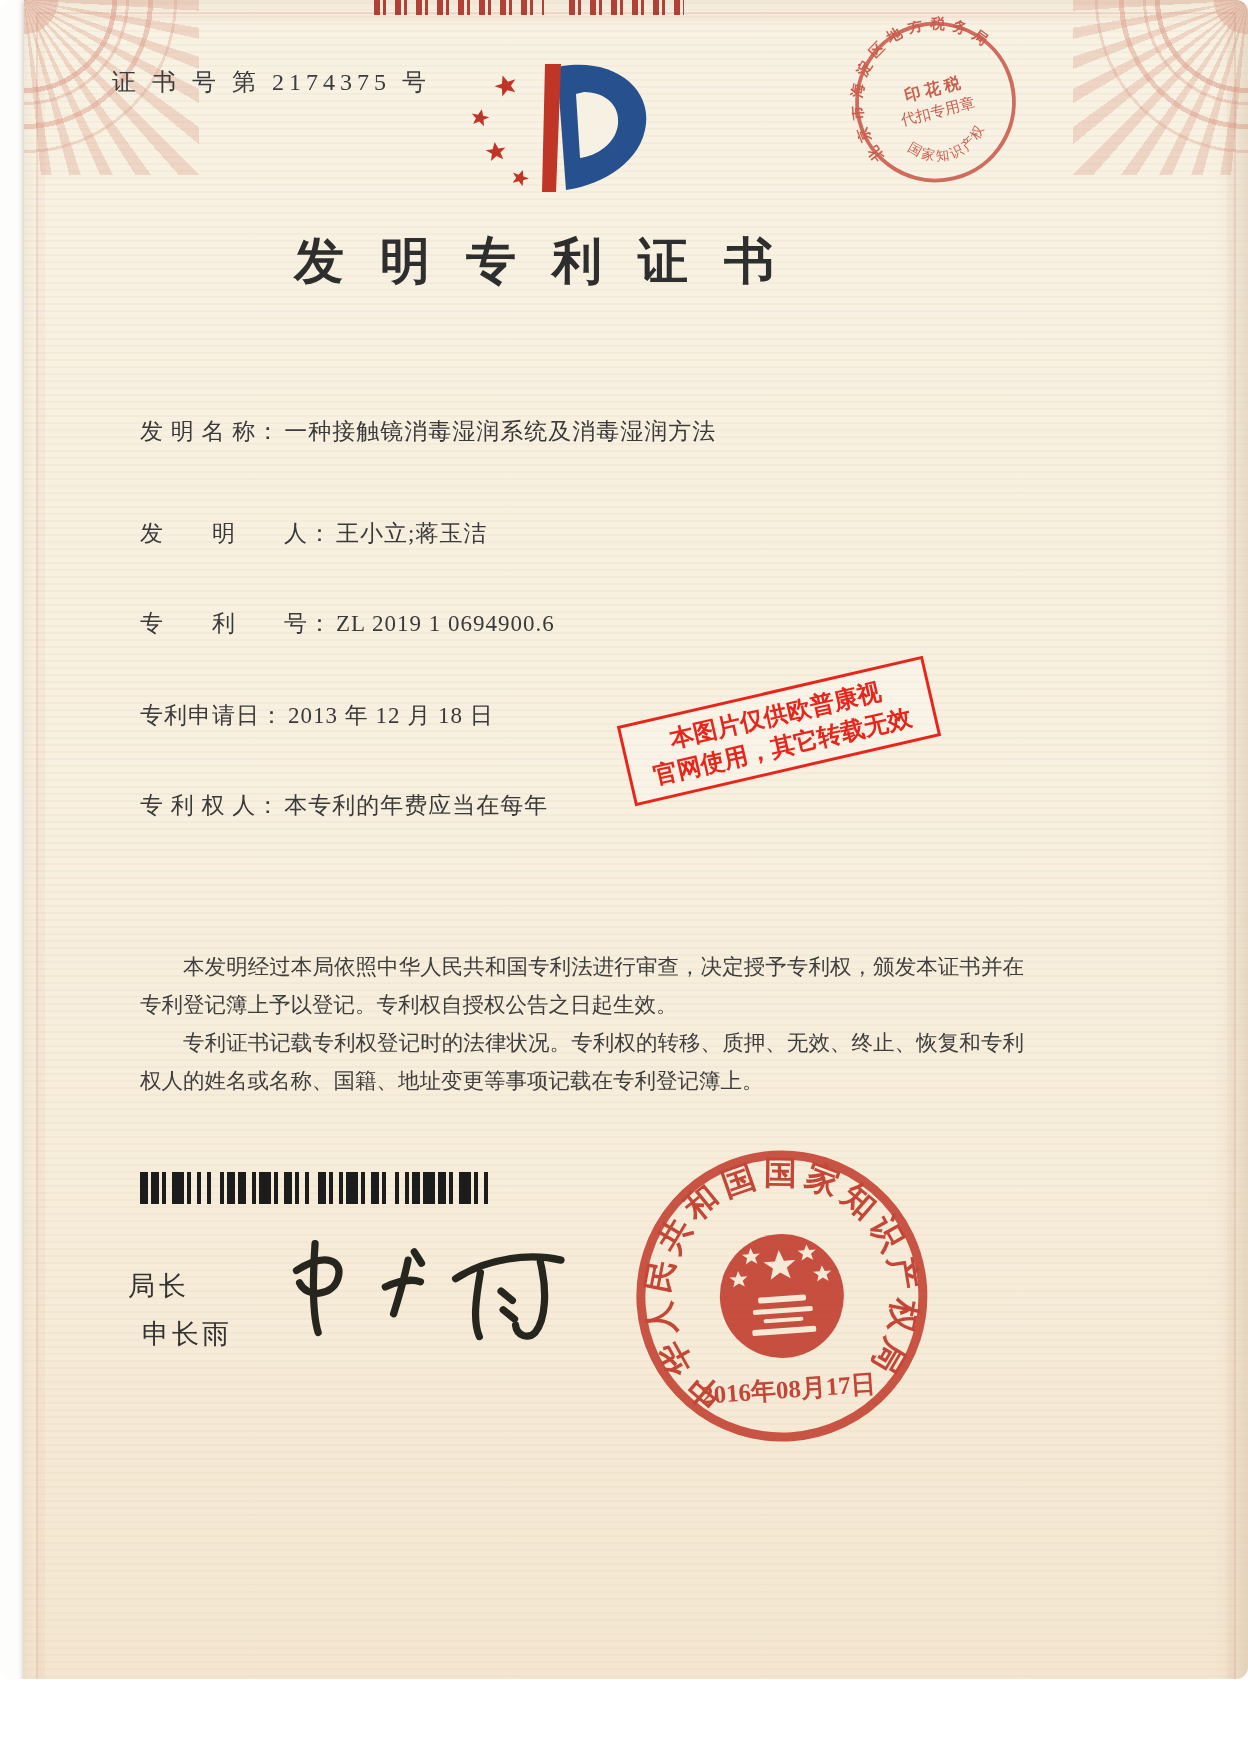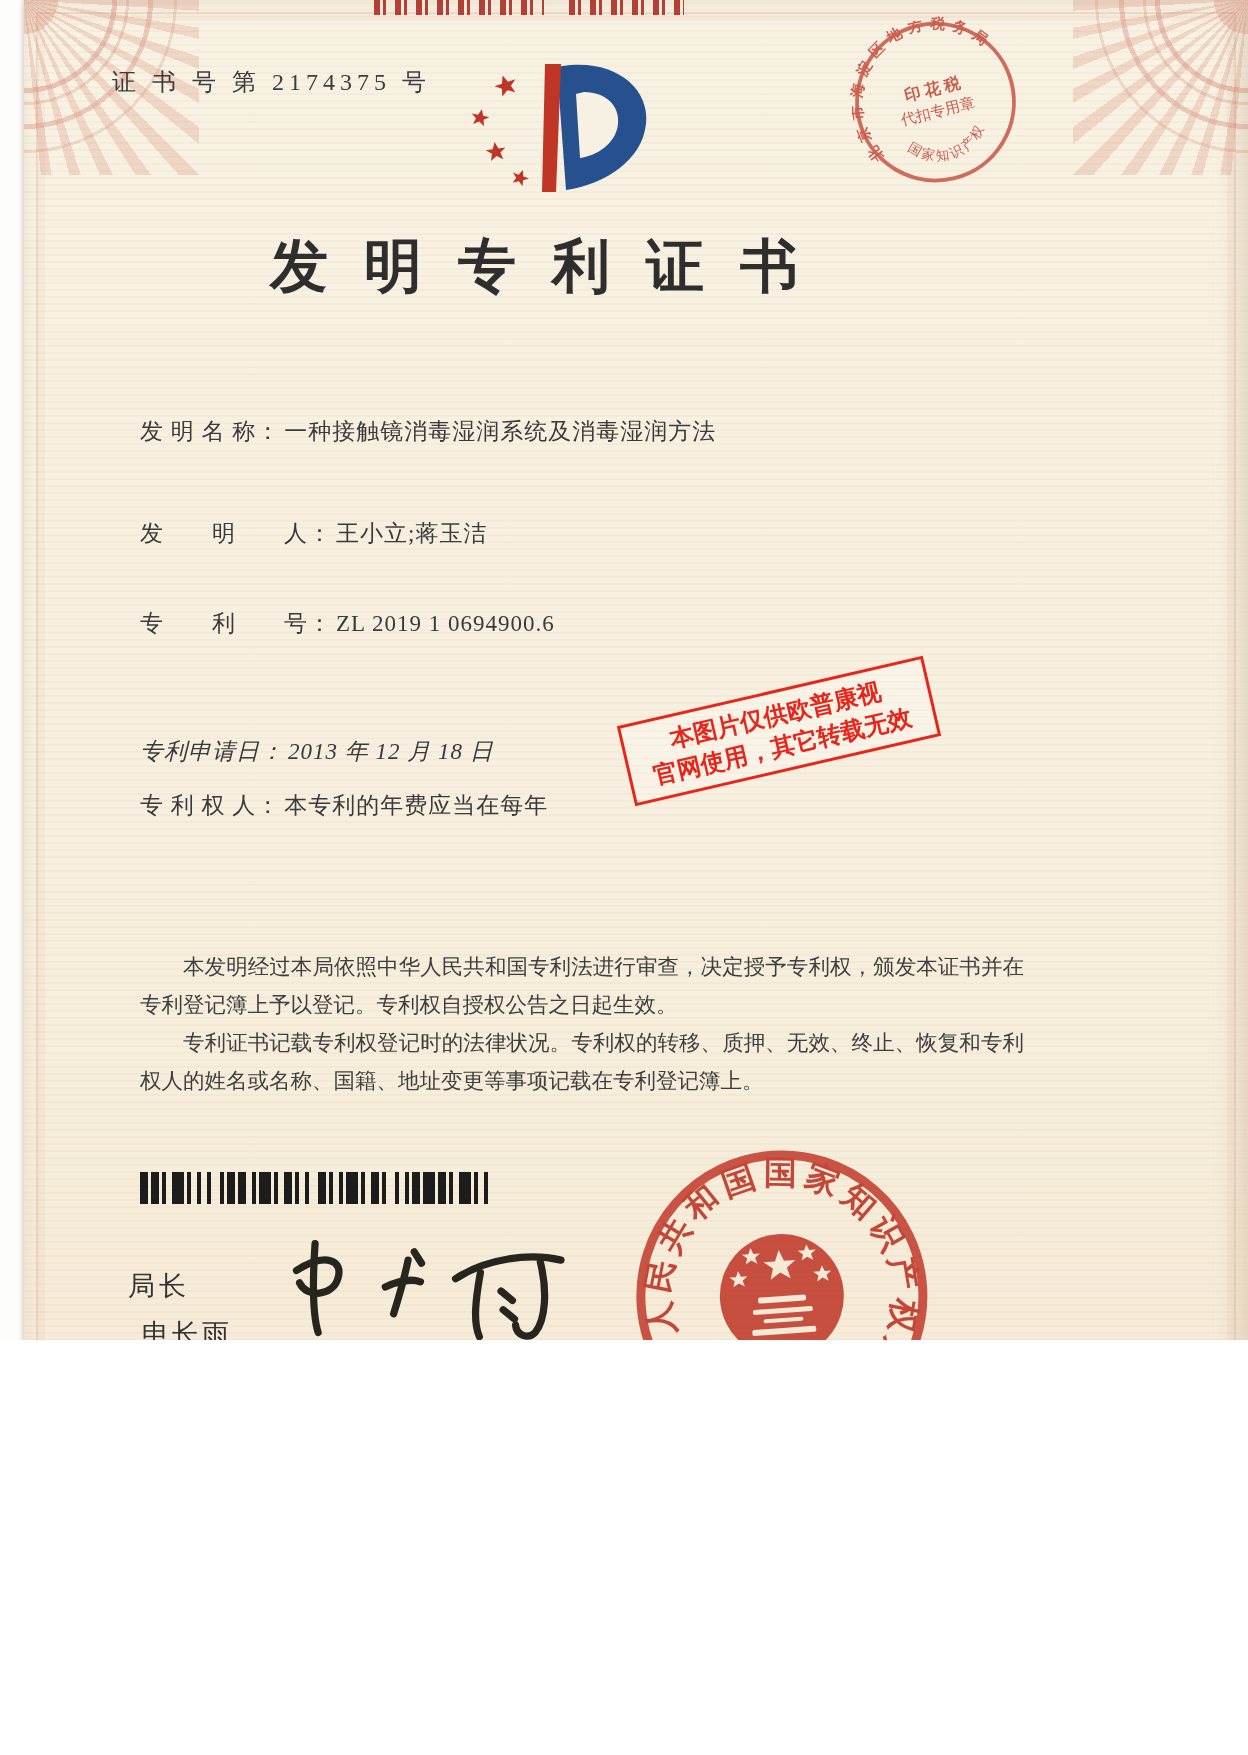--- a/index.html
+++ b/index.html
@@ -1,17 +1,17 @@
 <!DOCTYPE html>
 <html><head>
 <meta charset="utf-8">
 <style>
   html,body{margin:0;padding:0;background:#ffffff;}
-  .canvas{position:relative;width:1248px;height:1340px;background:#fdfdfb;overflow:hidden;
-          font-family:"Liberation Serif","DejaVu Serif",serif;}
+  .canvas{position:relative;width:1248px;height:1679px;background:#fdfdfb;overflow:hidden;
+          font-family:"Liberation Serif","DejaVu Serif",serif;border-radius:12px;}
   .page{position:absolute;left:24px;top:0;width:1224px;height:1726px;
         background:linear-gradient(180deg,#f8f2e4 0%,#f7efdf 50%,#f6ebd8 78%,#f3e5d0 100%);
         box-shadow:0 0 6px rgba(120,100,70,.45), inset -14px 0 22px rgba(170,140,105,.18), inset 0 -10px 18px rgba(170,140,105,.12);}
   .page::before{content:"";position:absolute;inset:0;pointer-events:none;
         background:repeating-linear-gradient(0deg,rgba(225,205,170,.16) 0 2px,transparent 2px 7px);}
   .frame{position:absolute;inset:12px;border:2px solid rgba(210,140,118,.25);
         box-shadow:inset 0 0 0 7px rgba(210,140,118,.07);pointer-events:none;}
   
   .corner{position:absolute;width:175px;height:175px;opacity:.7;pointer-events:none;
     background:
@@ -23,24 +23,24 @@
   .corner.tl{left:0;top:0;}
   .corner.tr{right:0;top:0;transform:scaleX(-1);}
   .corner.bl{left:0;bottom:0;transform:scale(1.25) scaleY(-1);transform-origin:left bottom;}
   .band{position:absolute;top:0;height:15px;opacity:.85;pointer-events:none;
         background:repeating-linear-gradient(90deg,#a8221a 0 6px,transparent 6px 9px,#a8221a 9px 12px,transparent 12px 21px);}
   
   .certno{position:absolute;left:88px;top:66px;font-size:24px;letter-spacing:5px;color:#3c3c3c;}
   .logo{position:absolute;left:420px;top:52px;}
   .stamp{position:absolute;left:828px;top:18px;transform:rotate(-14deg);opacity:.85;}
   .title{position:absolute;left:60px;top:228px;width:900px;text-align:center;
-         font-size:58px;font-weight:700;letter-spacing:36px;color:#2e2e2e;text-indent:36px;}
+         font-size:50px;font-weight:700;letter-spacing:36px;color:#2e2e2e;text-indent:36px;}
   
   .field{position:absolute;left:116px;font-size:23px;color:#3a3a3a;letter-spacing:1px;white-space:nowrap;}
-  .f1{top:416px;} .f2{top:518px;} .f3{top:608px;} .f4{top:736px;font-style:italic;} .f5{top:790px;} .f6{top:898px;}
+  .f1{top:416px;} .f2{top:518px;} .f3{top:608px;} .f4{top:700px;} .f5{top:790px;} .f6{top:898px;}
   .field .lab{margin-right:4px;}
   
   .body-text{position:absolute;left:116px;top:948px;width:884px;font-size:21.5px;line-height:38px;
              color:#3e3e3e;text-align:justify;}
   .body-text p{margin:0;text-indent:2em;}
   
   .watermark{position:absolute;left:598px;top:690px;width:292px;transform:rotate(-13deg);
              border:3px solid #e8251b;padding:6px 8px;text-align:center;background:rgba(255,255,255,.25);}
   .watermark div{color:#e8251b;font-size:24px;font-weight:700;line-height:32px;white-space:nowrap;
                  font-family:"Liberation Sans","DejaVu Sans",sans-serif;}

